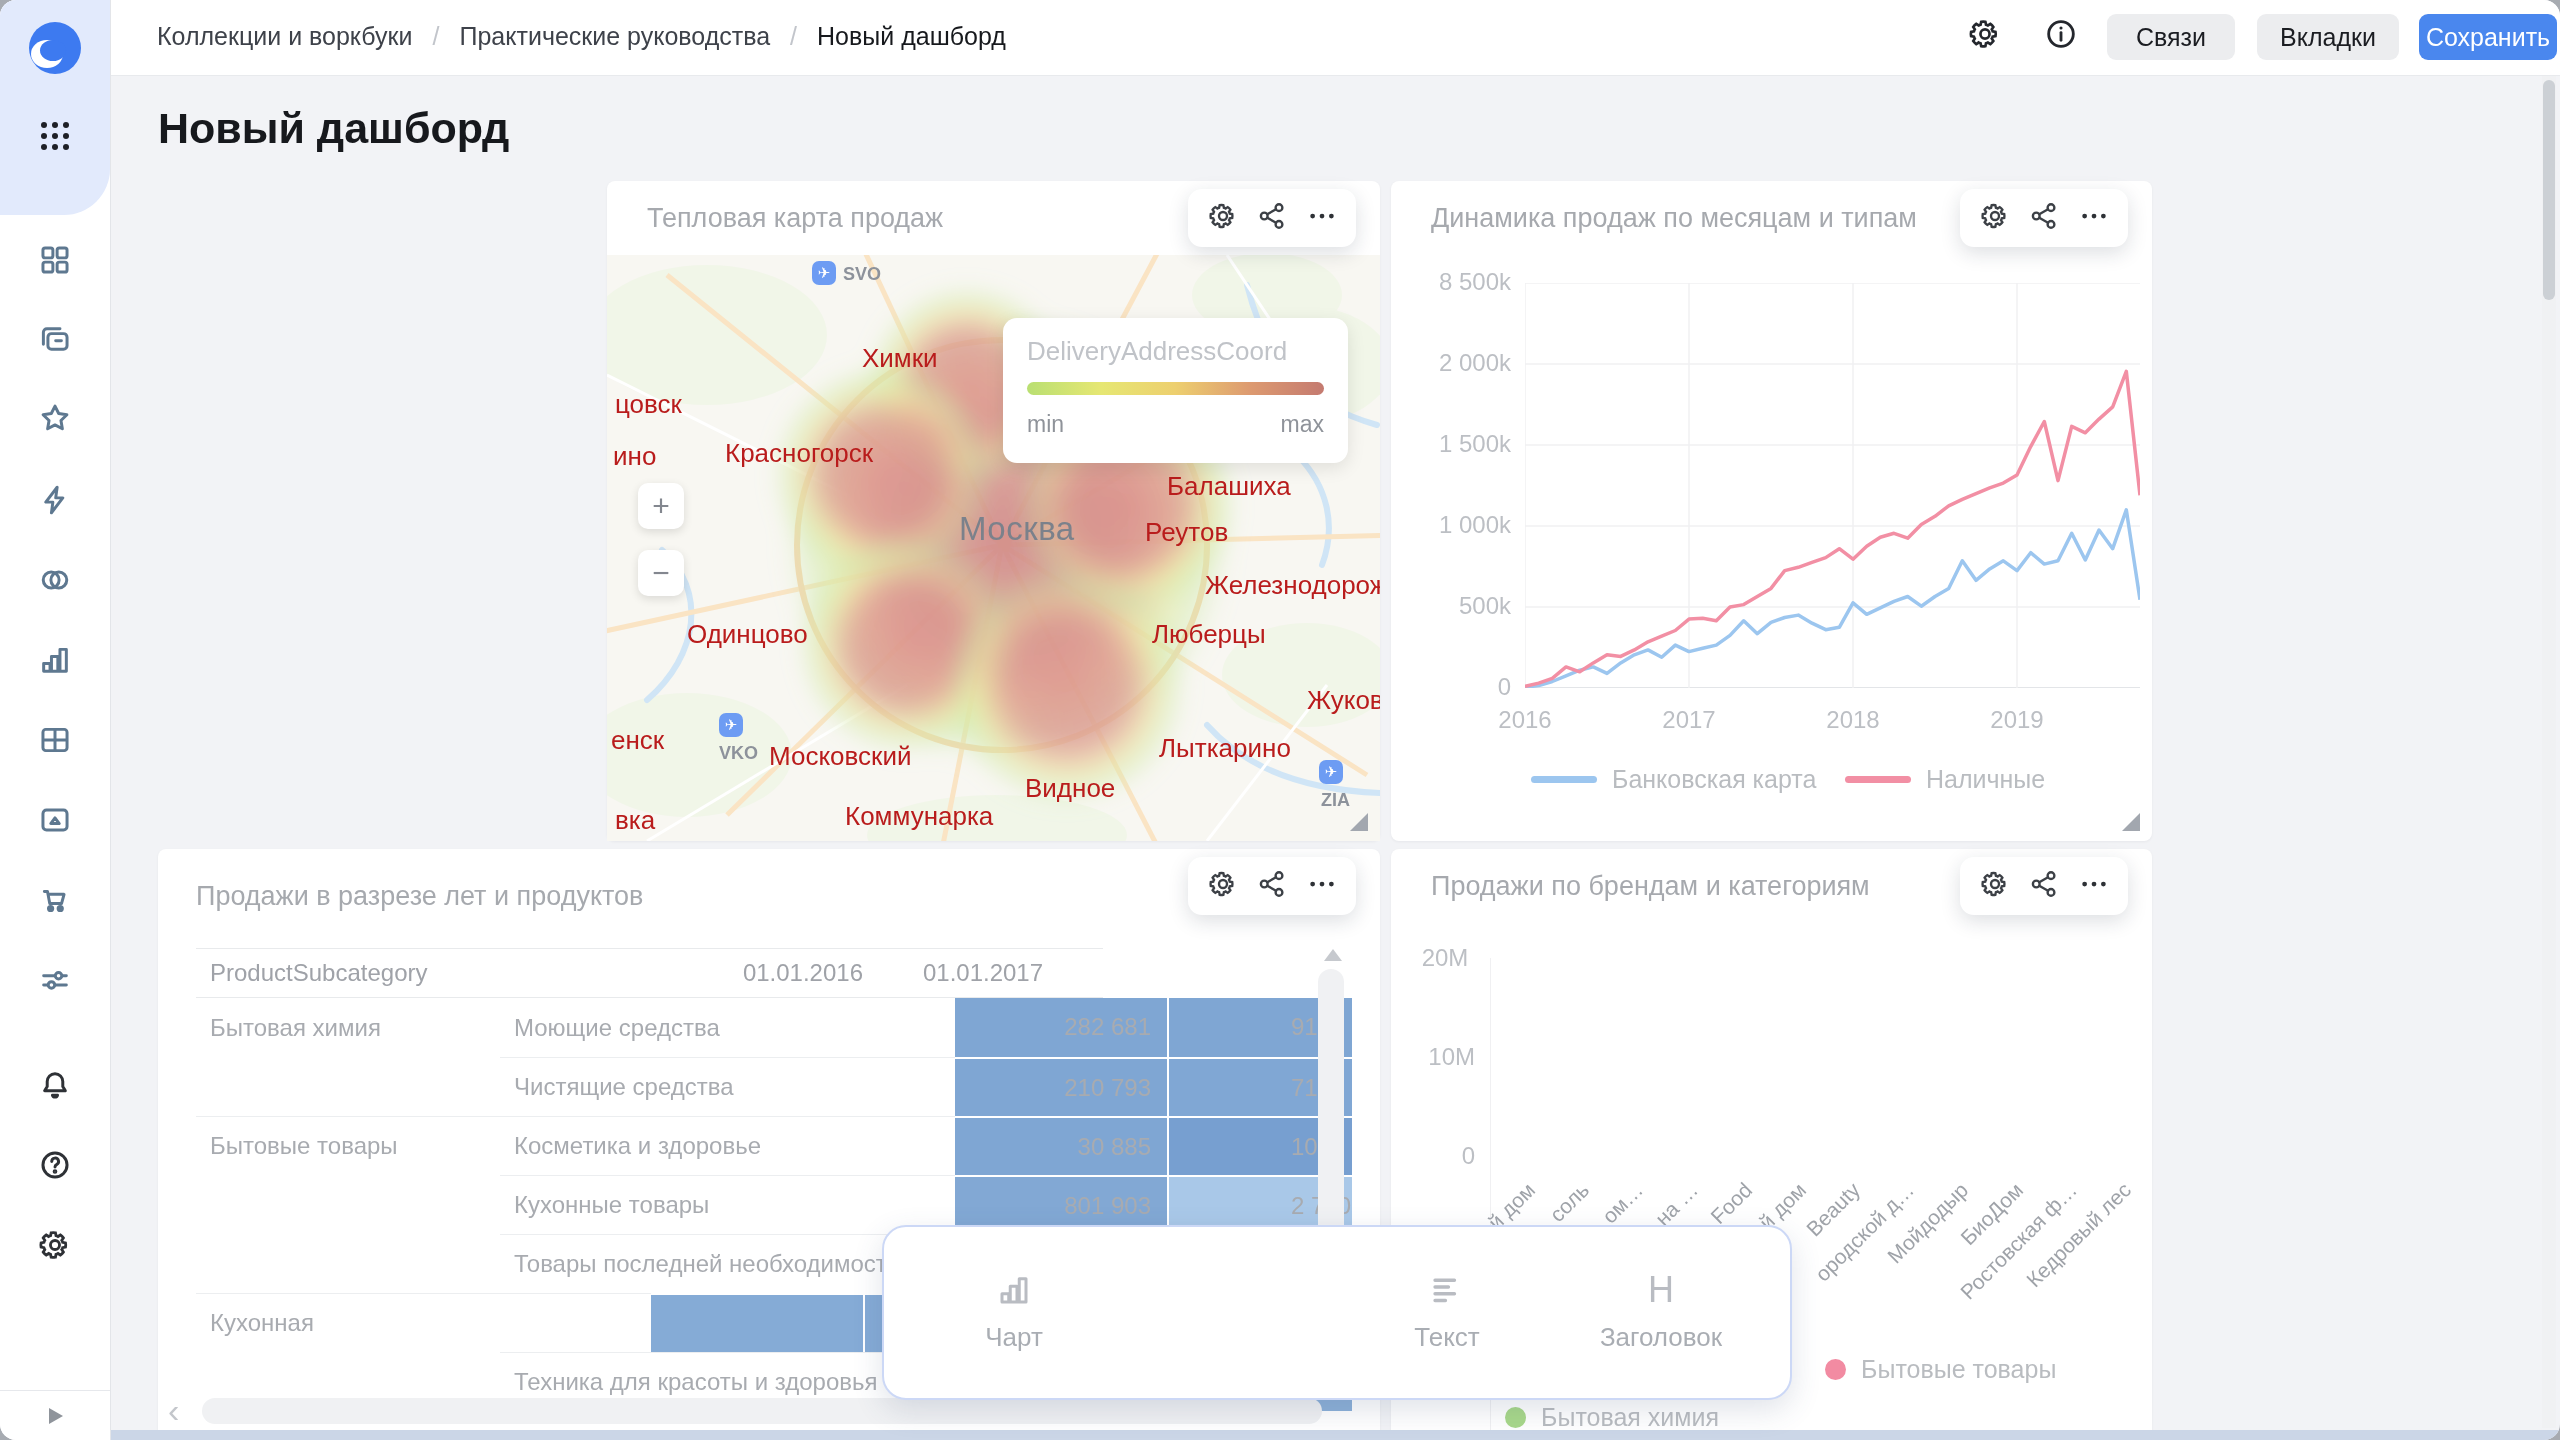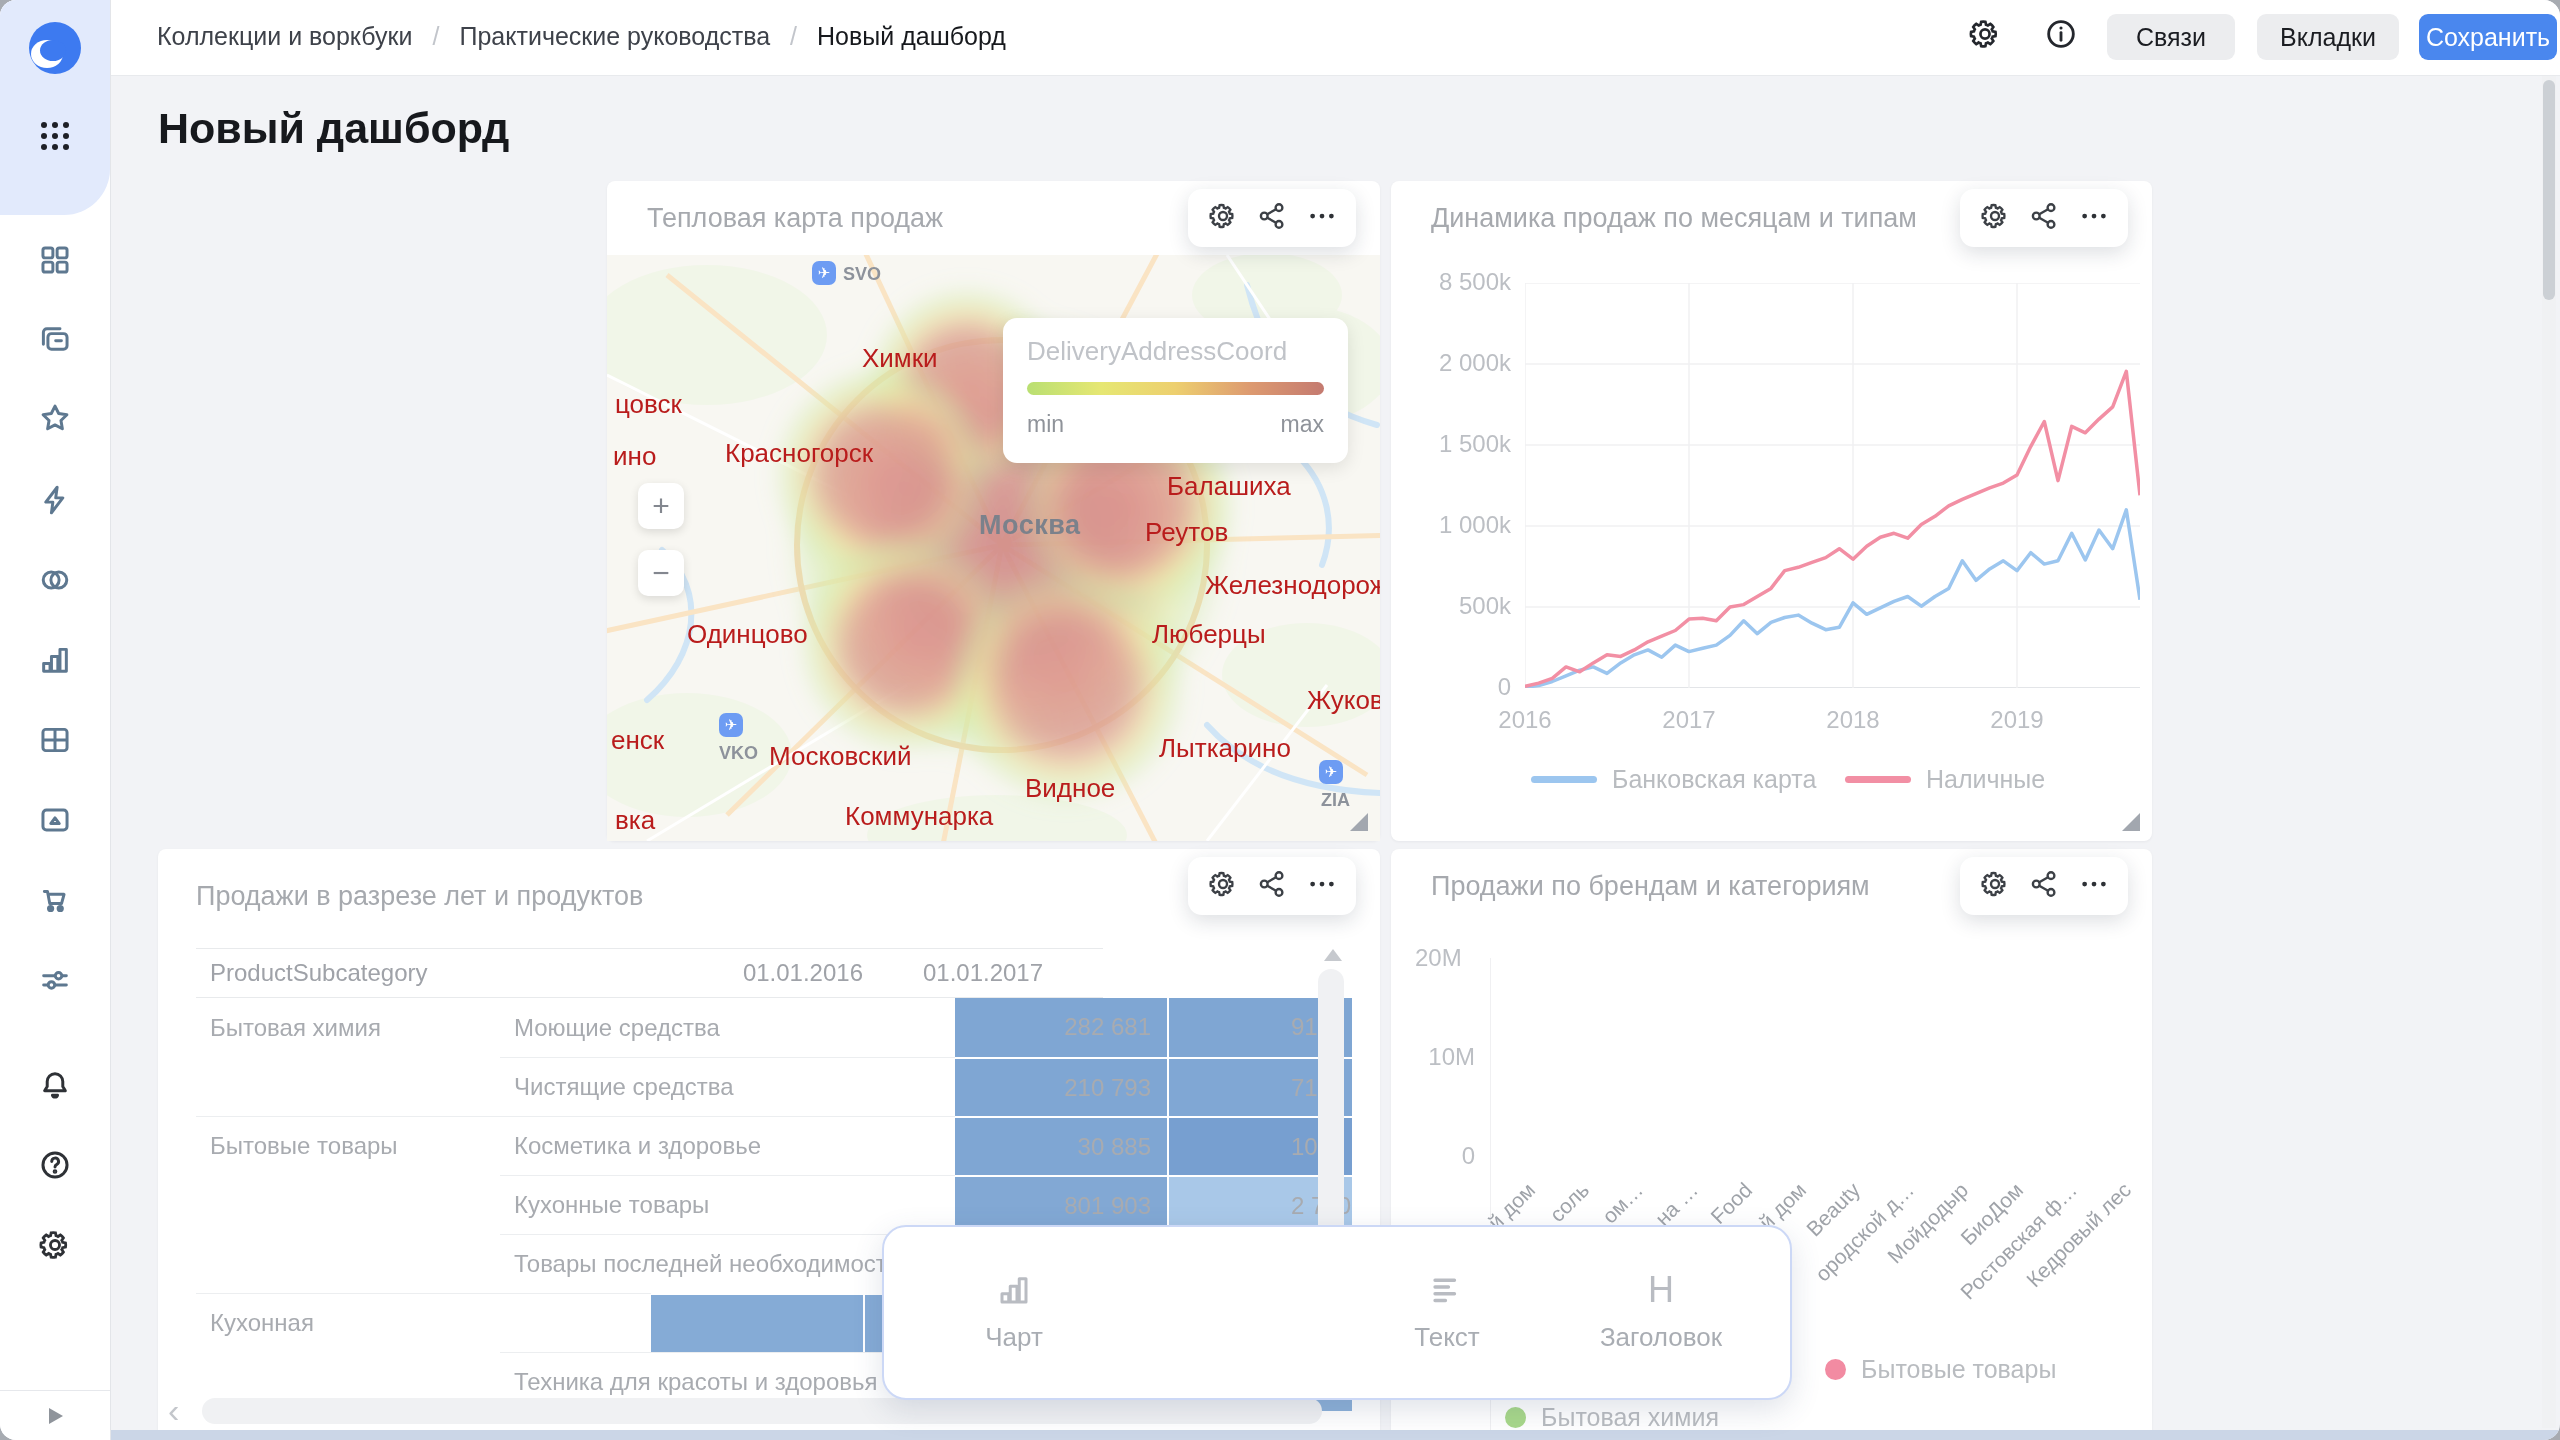--- a/index.html
+++ b/index.html
@@ -24,21 +24,21 @@
   
   #page-title{position:absolute;left:158px;top:104px;font-size:43px;font-weight:600;color:#17191d;margin:0;}
   .card{position:absolute;background:#fff;border-radius:8px;box-shadow:0 1px 3px rgba(20,25,35,.05);}
   .card-title{position:absolute;left:40px;top:22px;font-size:27px;color:#a6a9ae;white-space:nowrap;}
   .pill{position:absolute;right:24px;top:8px;width:168px;height:58px;background:#fff;border-radius:14px;box-shadow:0 6px 20px rgba(30,40,60,.15);display:flex;align-items:center;justify-content:space-evenly;z-index:12;}
   .resize-handle{position:absolute;right:12px;bottom:10px;width:0;height:0;border-left:18px solid transparent;border-bottom:18px solid #a2a7af;z-index:11;}
   
   #map{position:absolute;left:0;top:74px;width:773px;height:586px;overflow:hidden;background:#f3f1e9;}
   #map-overlay{position:absolute;left:0;top:0;width:773px;height:586px;background:rgba(255,255,255,.42);z-index:5;pointer-events:none;}
   .city-label{position:absolute;font-size:26px;color:#b91c1c;white-space:nowrap;z-index:6;}
-  .city-label.big{font-size:27px;font-weight:700;color:#7b818b;letter-spacing:.5px;margin-left:20px;}
+  .city-label.big{font-size:33px;font-weight:400;color:#7b818b;letter-spacing:.5px;}
   .plane-badge{position:absolute;width:24px;height:24px;background:#6d9cf3;border-radius:7px;color:#fff;font-size:15px;display:flex;align-items:center;justify-content:center;z-index:6;}
   .plane-code{position:absolute;font-size:18px;font-weight:700;color:#8d929b;z-index:6;}
   .map-zoom{position:absolute;left:31px;width:46px;height:46px;background:#fff;border-radius:10px;box-shadow:0 3px 10px rgba(0,0,0,.12);color:#83878f;font-size:30px;display:flex;align-items:center;justify-content:center;z-index:7;}
   #map-legend{position:absolute;left:396px;top:63px;width:345px;height:145px;background:#fff;border-radius:14px;box-shadow:0 5px 18px rgba(0,0,0,.1);z-index:7;}
   #map-legend .field{position:absolute;left:24px;top:18px;font-size:26px;color:#c0c3c8;}
   #map-legend .grad{position:absolute;left:24px;top:64px;width:297px;height:13px;border-radius:7px;background:linear-gradient(90deg,#b9df72,#e6e773,#edcf6f,#dd9a70,#c47a70);}
   #map-legend .minmax{position:absolute;top:93px;font-size:23px;color:#8f939a;}
   
   .ylab,.xlab{position:absolute;font-size:24px;color:#bcbfc4;white-space:nowrap;}
   .legend-item{position:absolute;display:flex;align-items:center;gap:15px;font-size:25px;color:#b9bcc0;}
@@ -475,21 +475,21 @@
             <circle cx="17.6" cy="5.3" r="2.7"></circle>
             <circle cx="17.6" cy="18.7" r="2.7"></circle>
             <path d="M8.2 10.6l7-4M8.2 13.4l7 4"></path>
           </svg></span>
       <span><svg width="30" height="30" viewBox="0 0 24 24" fill="#2e3136">
             <circle cx="4.5" cy="12" r="1.9"></circle>
             <circle cx="12" cy="12" r="1.9"></circle>
             <circle cx="19.5" cy="12" r="1.9"></circle>
           </svg></span>
     </div>
-  <div class="ylab" style="left: 24px; top: 95px; width: 60px; text-align: left;">20M</div>
+  <div class="ylab" style="left: 24px; top: 95px; width: 60px; text-align: center;">20M</div>
       <div class="ylab" style="left: 24px; top: 194px; width: 60px; text-align: right;">10M</div>
       <div class="ylab" style="left: 24px; top: 293px; width: 60px; text-align: right;">0</div>
       <div class="legend-item" style="left: 434px; top: 506px;">
         <div class="legend-dot" style="background: rgb(242, 139, 162);"></div>
         <span>Бытовые товары</span>
       </div>
       <div class="legend-item" style="left: 114px; top: 554px;">
         <div class="legend-dot" style="background: rgb(168, 216, 138);"></div>
         <span>Бытовая химия</span>
       </div>

